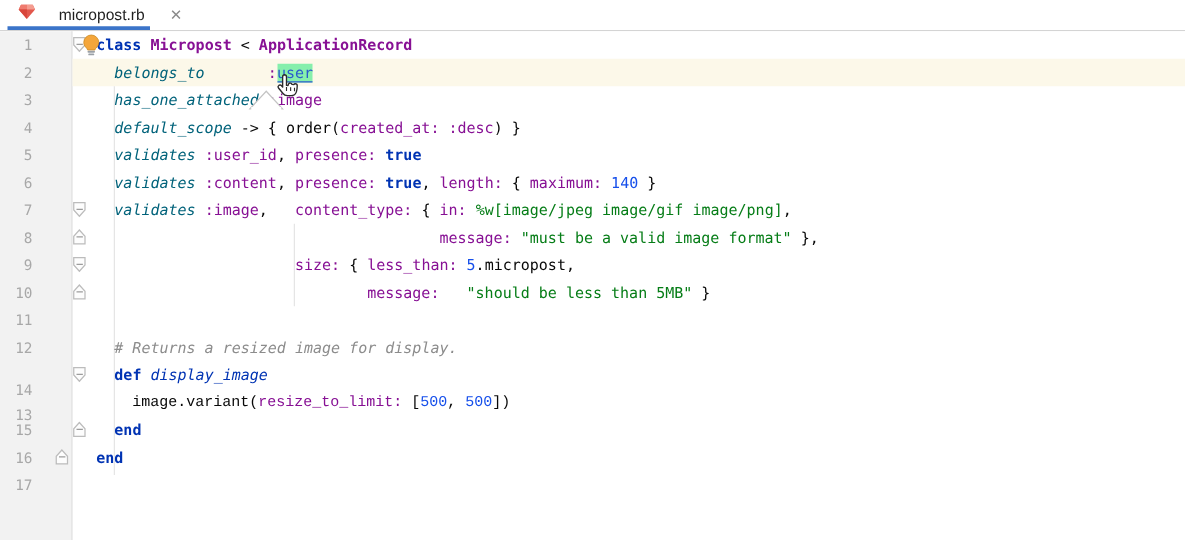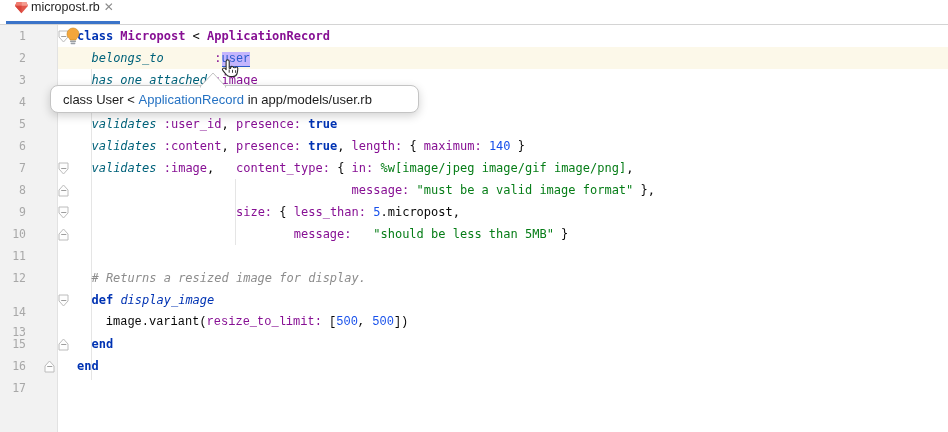--- a/index.html
+++ b/index.html
@@ -1,22 +1,22 @@
 <!DOCTYPE html>
 <html><head>
 <meta charset="utf-8">
 <style>
   html,body{margin:0;padding:0;background:#e8e8e8;}
   #screen{position:relative;width:948px;height:432px;background:#ffffff;overflow:hidden;
           font-family:"Liberation Sans",sans-serif;}
   
   .tab-bar{position:absolute;left:0;top:0;width:948px;height:24px;background:#ffffff;
            border-bottom:1px solid #d4d4d4;}
-  .tab{position:absolute;left:6px;top:0;height:24px;display:flex;
-       padding:0 10px 0 8px;gap:2px;cursor:default;}
+  .tab{position:absolute;left:6px;top:0;height:24px;display:flex;align-items:center;
+       padding:0 10px 0 8px;gap:18px;cursor:default;}
   .tab-label{font-size:12.5px;color:#1f1f1f;}
   .tab-close{font-size:12px;color:#8a8a8a;margin-left:2px;}
   .tab-underline{position:absolute;left:6px;top:21px;width:114px;height:3px;background:#3B74C9;}
   
   .editor{position:absolute;left:0;top:25px;width:948px;height:407px;background:#ffffff;}
   .gutter-bg{position:absolute;left:0;top:0;width:57px;height:407px;background:#f2f2f2;
              border-right:1px solid #e2e2e2;}
   .gutter-num{position:absolute;left:0;width:26px;height:22px;line-height:22px;
               text-align:right;color:#a8a8a8;font-family:"DejaVu Sans Mono",monospace;
               font-size:11.5px;z-index:3;}
@@ -26,21 +26,21 @@
              font-family:"DejaVu Sans Mono",monospace;font-size:12px;z-index:4;}
   .tk-kw{color:#0033B3;font-weight:bold;}
   .tk-cls{color:#871094;font-weight:bold;}
   .tk-mc{color:#00627A;font-style:italic;}
   .tk-sym{color:#871094;}
   .tk-str{color:#067D17;}
   .tk-num{color:#1750EB;}
   .tk-cm{color:#8C8C8C;font-style:italic;}
   .tk-pl{color:#080808;}
   .tk-fn{color:#0033B3;font-style:italic;}
-  .tk-link{color:#2B5BCD;background:#c4b5fd;border-bottom:1.5px solid #2B5BCD;font-family:Liberation Mono, monospace;}
+  .tk-link{color:#2B5BCD;background:#86efac;border-bottom:1.5px solid #2B5BCD;}
   .fold-marker{position:absolute;width:12px;height:13px;z-index:5;}
   
   .bulb{position:absolute;left:64px;top:27px;z-index:25;}
   .tooltip-box{position:absolute;left:50px;top:85px;width:355px;height:26px;background:#ffffff;
                border:1px solid #c4c4c4;border-radius:8px;z-index:30;
                box-shadow:0 3px 10px rgba(0,0,0,0.18);display:flex;align-items:center;
                padding-left:12px;font-size:13px;color:#1b1b1b;white-space:pre;}
   .tooltip-arrow{position:absolute;left:198px;top:70px;z-index:31;}
   .hand-cursor{position:absolute;left:219px;top:58px;z-index:40;}
 </style>
@@ -151,25 +151,20 @@
       <rect x="6.6" y="15.8" width="4.8" height="1.4" rx="0.7" fill="#9aa0a6"></rect>
     </svg>
   </div>
 
   <div class="tooltip-arrow">
     <svg width="30" height="18" viewBox="0 0 30 18">
       <polygon points="2,17 15,3 28,17" fill="#ffffff" stroke="#c4c4c4" stroke-width="1"></polygon>
       <rect x="3" y="15.6" width="24" height="2.4" fill="#ffffff"></rect>
     </svg>
   </div>
-  <div class="tooltip-box">
-    <span>class User &lt; </span>
-    <span style="color:#2572C3;">ApplicationRecord</span>
-    <span> in app/models/user.rb</span>
-  </div>
 
   <div class="hand-cursor">
     <svg width="23" height="25" viewBox="0 0 23 25">
       <path d="M8.5 1.8c1 0 1.7.8 1.7 1.7v6.8l1.2.2.3-1c.2-.7 1-1.2 1.8-1 .5.1.9.5 1.1 1l1.4.2c.2-.4.7-.7 1.2-.7 1 0 1.6.7 1.6 1.6 0 0-.1 3.1-.7 4.9-.6 1.9-1.9 3-4.2 3h-3c-1.4 0-2.7-.6-3.5-1.7l-3.6-4.4c-.5-.6-.4-1.5.2-2 .6-.6 1.6-.5 2.1.1l1 1.2V3.5c0-1 .7-1.7 1.7-1.7z" fill="#ffffff" stroke="#2b2b2b" stroke-width="1.1" stroke-linejoin="round"></path>
       <path d="M10.2 11.5v3.2 M13.5 11.8v3 M16.6 12.2v2.7" stroke="#2b2b2b" stroke-width="0.9" fill="none"></path>
     </svg>
   </div>
 
 </div>
 

